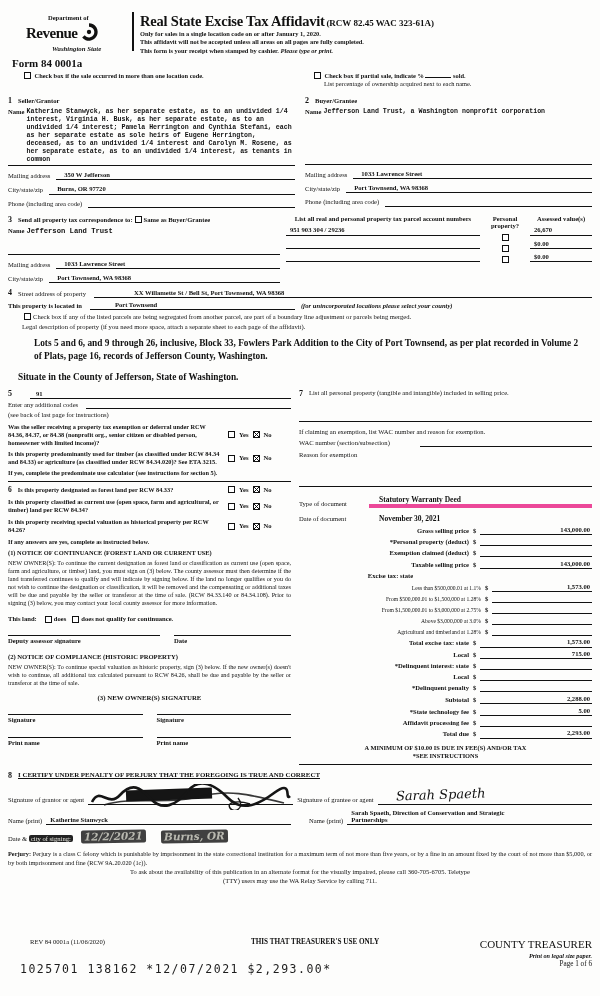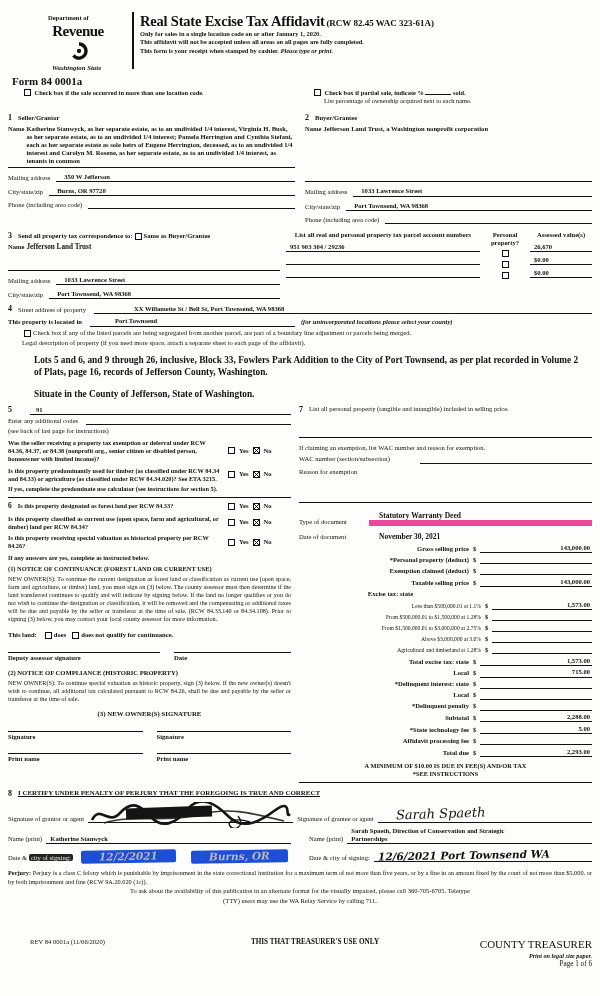--- a/index.html
+++ b/index.html
@@ -19,93 +19,93 @@
   .ul { border-bottom:1px solid #111; }
   .cb { display:inline-block; width:7px; height:7px; border:1px solid #111; background:#fff; vertical-align:-1px; margin:0 2px; flex:none; }
   .cb.x { background-image:
       linear-gradient(45deg, transparent 40%, #111 45%, #111 55%, transparent 60%),
       linear-gradient(-45deg, transparent 40%, #111 45%, #111 55%, transparent 60%); }
   .secnum { font-weight:bold; font-size:8px; margin-right:6px; }
   
   .hdr { display:flex; align-items:stretch; }
   .logo { width:122px; padding:4px 0 0 18px; }
   .logo .dept { font-size:6.5px; font-weight:bold; margin-left:22px; }
-  .logo .revrow { display:flex; align-items:center;flex-direction:column; }
+  .logo .revrow { display:flex; align-items:center; }
   .logo .rev { font-size:15px; font-weight:bold; letter-spacing:-0.5px; }
   .logo .wast { font-size:6.8px; font-style:italic; font-weight:bold; margin-left:26px; margin-top:1px; }
   .vdiv { width:2px; background:#111; margin:2px 6px 4px 2px; }
   .titleblk { flex:1; padding-top:2px; }
   .title-main { font-size:14.5px; font-weight:bold; letter-spacing:-0.2px; }
   .title-code { font-size:9px; font-weight:bold; }
   .hnote { font-size:6.4px; font-weight:bold; line-height:1.3; }
   .formnum { font-size:11px; font-weight:bold; margin:2px 0 1px 4px; }
   .topcbs { display:flex; font-size:6.4px; font-weight:bold; margin-left:14px; }
   .topcbs .left { width:290px; }
   .topcbs .pct-ul { display:inline-block; width:26px; border-bottom:1px solid #111; }
   
   .parties { display:flex; gap:10px; margin-top:8px; }
   .party { flex:1; }
   .party-h { display:flex; align-items:baseline; }
   .party-h .lbl { font-weight:bold; font-size:6.6px; }
   .nameblk { display:flex; margin-top:2px; border-bottom:1px solid #111; padding-bottom:1px; }
   .nameblk .nlbl { font-weight:bold; margin-right:2px; flex:none; }
-  .nameblk .ntxt { font-weight:bold; font-size:6.6px; line-height:1.22; }
+  .nameblk .ntxt { font-weight:bold; font-size:6.6px; line-height:1.22;font-family:Liberation Mono, monospace; }
   .fld { display:flex; align-items:flex-end; margin-top:5px; }
   .fld .flbl { flex:none; margin-right:6px; }
   .fld .fval { flex:1; border-bottom:1px solid #111; font-weight:bold; padding-left:8px; min-height:8px; }
   
   .s3 { display:flex; margin-top:7px; gap:6px; }
   .s3l { width:272px; }
   .s3r { flex:1; display:flex; gap:4px; }
   .parcol { flex:1; }
   .parhdr { font-weight:bold; text-align:center; line-height:1.15; }
   .parrow { display:flex; align-items:flex-end; margin-top:4px; }
   .parline { flex:1; border-bottom:1px solid #111; font-weight:bold; min-height:9px; padding-left:4px; }
   .pcol { width:42px; text-align:center; }
   .vcol { width:62px; }
   .vline { border-bottom:1px solid #111; font-weight:bold; min-height:9px; padding-left:4px; }
   
   .s4 { margin-top:5px; }
   
   .legal { margin:6px 0 0 26px; font-size:9.3px; font-weight:bold; line-height:1.35; width:545px; }
-  .situate { margin:10px 0 0 26px; font-size:9.3px; font-weight:bold; }
+  .situate { margin:10px 0 0 10px; font-size:9.3px; font-weight:bold; }
   
   .cols { display:flex; margin-top:5px; gap:8px; }
   .lcol { width:283px; }
   .rcol { flex:1; }
   .qrow { display:flex; margin-top:4px; }
   .qtext { width:212px; font-weight:bold; font-size:6.3px; line-height:1.25; }
   .yn { flex:1; display:flex; align-items:center; justify-content:flex-start; gap:2px; font-weight:bold; padding-left:6px; }
   .thick { border-top:1.6px solid #111; margin-top:4px; }
   .para { font-size:6.2px; line-height:1.3; text-align:justify; margin-top:2px; }
   .sigline { display:flex; gap:14px; margin-top:12px; }
   .sigline .sl { flex:1; border-top:1px solid #111; padding-top:1px; font-weight:bold; }
   
   .exnote { margin-top:6px; font-weight:bold; }
   .docfld { display:flex; align-items:flex-end; margin-top:8px; }
   .docfld .dl { width:70px; flex:none; }
-  .docfld .dv { flex:1; border-bottom:6px solid #ec4899; font-weight:bold; font-size:7.5px; padding-left:10px; }
+  .docfld .dv { flex:1; border-bottom:4px solid #ec4899; font-weight:bold; font-size:7.5px; padding-left:10px; }
   .taxrow { display:flex; align-items:flex-end; margin-top:2.5px; }
   .taxrow .tl { flex:1; text-align:right; padding-right:4px; font-weight:bold; }
   .taxrow .dollar { width:7px; flex:none; font-weight:bold; }
   .taxrow .tv { width:112px; flex:none; border-bottom:1px solid #111; text-align:right; font-weight:bold; min-height:8.5px; padding-right:2px; }
   .raterow .tl { font-weight:normal; font-size:5.6px; }
   .raterow .tv { width:100px; }
   .excise-h { text-align:center; font-weight:bold; margin-top:3px; padding-right:110px; }
   .minnote { text-align:center; font-weight:bold; margin-top:5px; font-size:6.4px; }
   
   .s8 { margin-top:6px; }
   .s8 .certify { font-weight:bold; font-size:6.9px; text-decoration:underline; }
   .sigrow { display:flex; align-items:flex-end; margin-top:2px; }
   .sigrow .slbl { flex:none; margin-right:4px; }
   .sigrow .sink { flex:1; border-bottom:1px solid #111; position:relative; height:22px; }
   .hand { font-family:"DejaVu Serif", serif; font-style:italic; }
   .hand-sig { font-size:13px; transform:rotate(-2deg); display:inline-block; margin-left:18px; }
   .hand-date { font-size:10.5px; display:inline-block; transform:rotate(-1deg); }
-  .redact { background:#1d4ed8; color:#b9b9b0; padding:0 18px; border-radius:2px; display:inline-block; }
+  .redact { background:#404040; color:#b9b9b0; padding:0 3px; border-radius:2px; display:inline-block; }
   .lblredact { background:#222; color:#e8e8e0; padding:0 2px; border-radius:2px; }
   .namerow { display:flex; gap:18px; margin-top:4px; }
   .namerow .half { flex:1; display:flex; align-items:flex-end; }
   .namerow .nl { flex:none; margin-right:4px; }
   .namerow .nv { flex:1; border-bottom:1px solid #111; font-weight:bold; padding-left:4px; line-height:1.2; }
   .perjury { margin-top:6px; }
   .perjury .pj { font-size:6.3px; text-align:justify; line-height:1.45; }
   .perjury .alt { text-align:center; font-size:6.5px; line-height:1.4; }
   
   .footer { position:absolute; left:8px; right:8px; top:938px; display:flex; align-items:flex-start; }
@@ -544,39 +544,34 @@
       </div>
     </div>
     <div class="namerow" style="margin-top:5px;">
       <div class="half">
         <span class="nl"><span>Date &amp; </span><span class="lblredact">city of signing:</span></span>
         <span class="nv" style="border-bottom:none;">
           <span class="hand hand-date redact">12/2/2021</span>
           <span class="hand hand-date redact" style="margin-left:14px;">Burns, OR</span>
         </span>
       </div>
-      <div class="half">
-        <span class="nl">Date &amp; city of signing:</span>
-        <span class="nv">
-          <span class="hand hand-date">12/6/2021 Port Townsend WA</span>
-        </span>
-      </div>
     </div>
   </div>
 
   <div class="perjury">
     <div class="pj"><span class="b">Perjury:</span> <span>Perjury is a class C felony which is punishable by imprisonment in the state correctional institution for a maximum term of not more than five years, or by a fine in an amount fixed by the court of not more than $5,000, or by both imprisonment and fine (RCW 9A.20.020 (1c)).</span></div>
     <div class="alt">To ask about the availability of this publication in an alternate format for the visually impaired, please call 360-705-6705. Teletype</div>
     <div class="alt">(TTY) users may use the WA Relay Service by calling 711.</div>
   </div>
 
   <div class="footer">
     <div class="revno">REV 84 0001a (11/06/2020)</div>
     <div class="tre">THIS THAT TREASURER'S USE ONLY</div>
     <div class="cty">
       <div class="t1">COUNTY TREASURER</div>
       <div class="t2">Print on legal size paper.</div>
       <div>Page 1 of 6</div>
     </div>
   </div>
 
+  <div class="stamp">1025701  138162  *12/07/2021  $2,293.00*</div>
 
 </div>
 
 </body></html>

